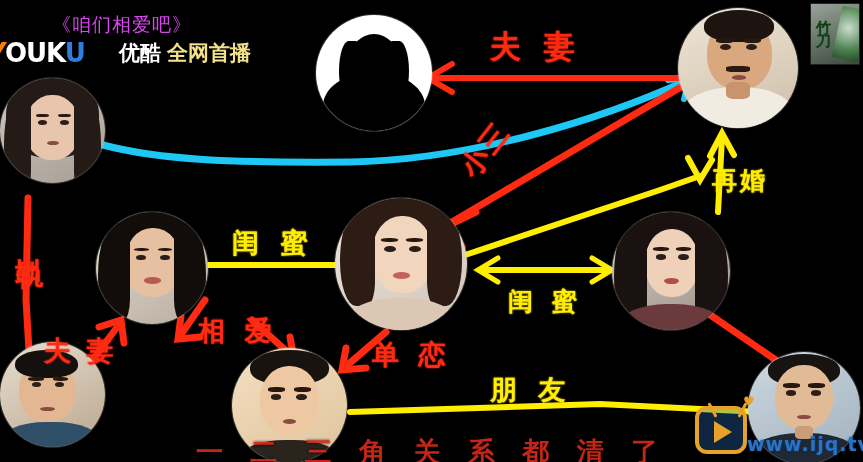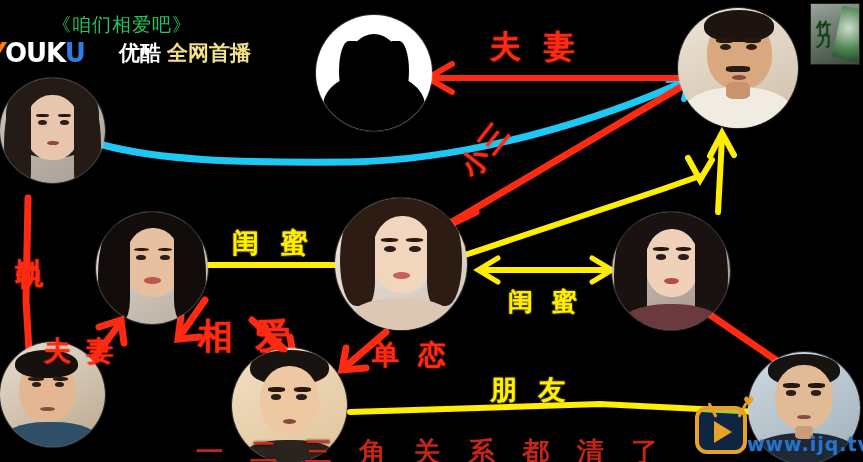--- a/index.html
+++ b/index.html
@@ -8,21 +8,21 @@
   }
   #stage{
     position:relative;
     width:863px;height:462px;
     background:#000;
     overflow:hidden;
   }
   
   .show-title{
     position:absolute;left:52px;top:12px;
-    color:#22c55e;font-size:19px;letter-spacing:1px;
+    color:#d946ef;font-size:19px;letter-spacing:1px;
     font-family:"DejaVu Sans",sans-serif;
     text-shadow:0 0 3px #000;
     white-space:nowrap;
   }
   .brandline{
     position:absolute;left:-12px;top:38px;
     display:flex;align-items:center;gap:6px;white-space:nowrap;
   }
   .youku-logo{
     font-size:26px;font-weight:bold;letter-spacing:-1px;
@@ -326,24 +326,25 @@
       <div class="brow" style="left:31%;top:28%;width:15%;height:4%;"></div>
       <div class="brow" style="left:54%;top:28%;width:15%;height:4%;"></div>
       <div class="mouth" style="left:44%;top:56%;width:12%;height:4%;"></div>
       <div class="body" style="left:2%;top:72%;width:96%;height:42%;background:#1f2833;"></div>
       <div class="neck" style="left:42%;top:66%;width:16%;height:12%;background:#c99d77;"></div>
     </div>
   </div>
 
   <div class="rel red" style="left:490px;top:26px;font-size:31px;letter-spacing:6px;">夫 妻</div>
   <div class="rel red" style="left:452px;top:162px;font-size:28px;letter-spacing:2px;transform:rotate(-52deg);transform-origin:left top;">小三</div>
+  <div class="rel yellow" style="left:712px;top:164px;font-size:25px;letter-spacing:3px;">再婚</div>
   <div class="rel yellow" style="left:232px;top:225px;font-size:27px;letter-spacing:6px;">闺 蜜</div>
   <div class="rel yellow" style="left:508px;top:285px;font-size:25px;letter-spacing:5px;">闺 蜜</div>
   <div class="rel red" style="left:10px;top:232px;font-size:28px;writing-mode:vertical-rl;letter-spacing:6px;">出轨</div>
-  <div class="rel red" style="left:198px;top:313px;font-size:35px;letter-spacing:5px;">相 爱</div>
+  <div class="rel red" style="left:198px;top:313px;font-size:27px;letter-spacing:5px;">相 爱</div>
   <div class="rel red" style="left:372px;top:337px;font-size:27px;letter-spacing:5px;">单 恋</div>
   <div class="rel red" style="left:44px;top:333px;font-size:27px;letter-spacing:3px;">夫 妻</div>
   <div class="rel yellow" style="left:490px;top:372px;font-size:27px;letter-spacing:6px;">朋 友</div>
 
   <div class="bottom-caption">一 二 三 角 关 系 都 清 了</div>
 
   <div class="watermark">
     <div class="wm-tv">
       <div class="wm-ant-l"></div>
       <div class="wm-ant-r"></div>

